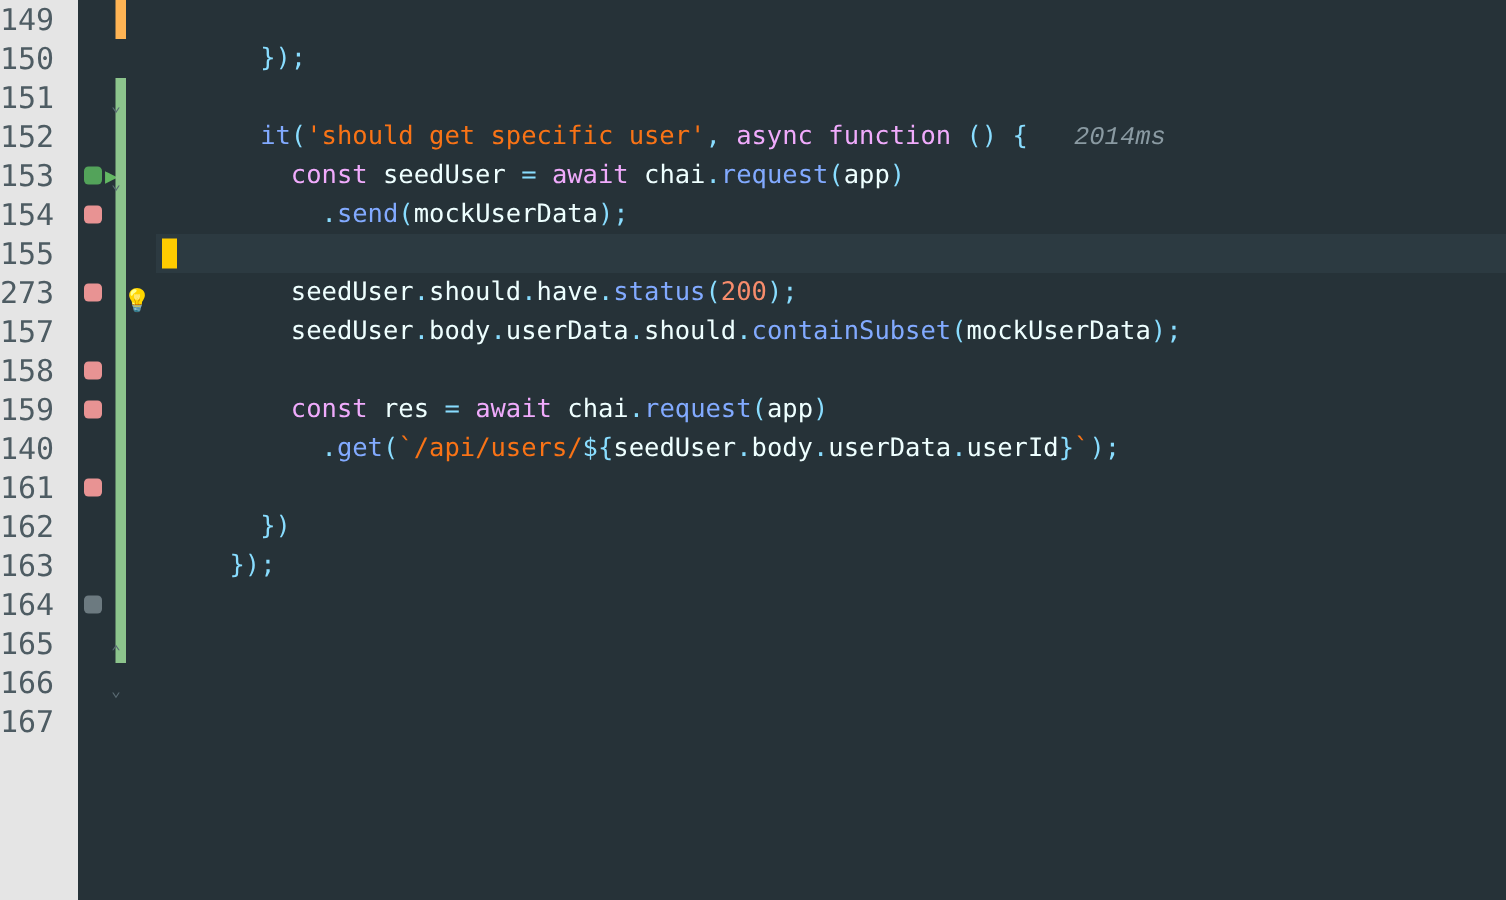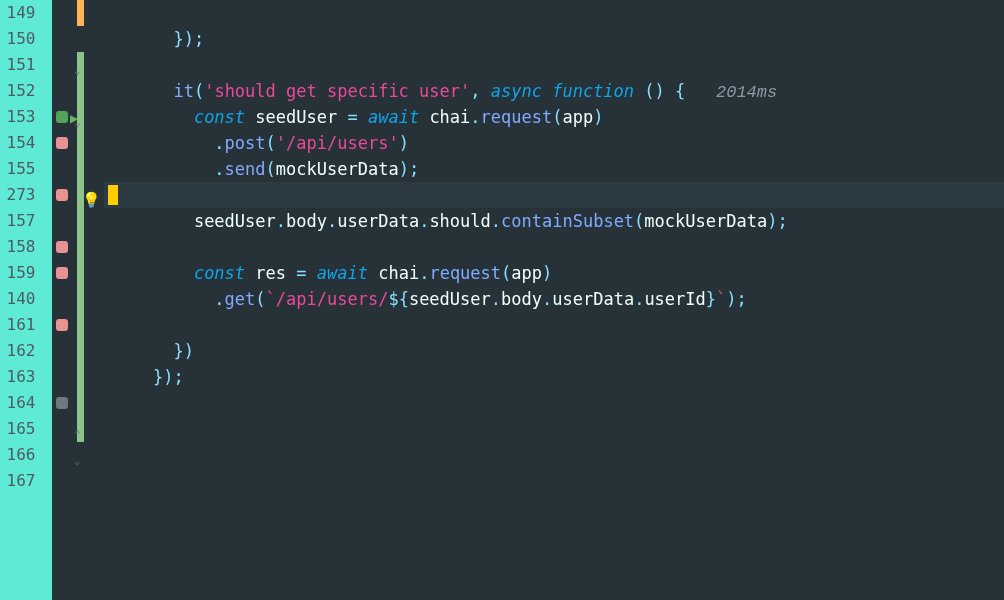--- a/index.html
+++ b/index.html
@@ -11,27 +11,27 @@
       color: #eeffff;
       overflow: hidden;
       width: 1004px;
       height: 600px;
     }
     .editor {
       display: flex;
       height: 100%;
     }
     .gutter {
-      background: #5eead4;
+      background: #e5e5e5;
       width: 52px;
-      text-align: center;
+      text-align: left;
       padding-right: 10px;
       color: #4e5c63;
       user-select: none;
-      font-size: 16px;
+      font-size: 20px;
     }
     .gutter .ln { height: 26px; }
     .marker-col {
       width: 22px;
       position: relative;
     }
     .marker {
       position: absolute;
       width: 12px;
       height: 12px;
@@ -78,22 +78,22 @@
       height: 26px;
       white-space: pre;
       padding-left: 8px;
     }
     .line.highlighted {
       background: #2c3a41;
     }
     .c-comment { color: #546e7a; font-style: italic; }
     .c-punct { color: #89ddff; }
     .c-call { color: #82aaff; }
-    .c-string { color: #ec4899; }
-    .c-keyword { color: #0ea5e9; font-style: italic; }
+    .c-string { color: #f97316; }
+    .c-keyword { color: #f0abfc; }
     .c-ident { color: #eeffff; }
     .c-number { color: #f78c6c; }
     .c-dot { color: #89ddff; }
     .c-gray { color: #8a9aa2; font-style: italic; font-family: Liberation Mono, monospace; }
     .yellow-cursor {
       position: absolute;
       background: #ffcc00;
       width: 10px;
       height: 20px;
       left: 4px;
@@ -159,26 +159,26 @@
 
 
     <div class="line"><span>      </span><span class="c-punct">});</span></div>
 
     <div class="line"></div>
 
     <div class="line"><span>      </span><span class="c-call">it</span><span class="c-punct">(</span><span class="c-string">'should get specific user'</span><span class="c-punct">, </span><span class="c-keyword">async</span><span> </span><span class="c-keyword">function</span><span class="c-punct"> () </span><span class="c-punct">{</span><span>   </span><span class="c-gray">2014ms</span></div>
 
     <div class="line"><span>        </span><span class="c-keyword">const</span><span> </span><span class="c-ident">seedUser</span><span class="c-punct"> = </span><span class="c-keyword">await</span><span> </span><span class="c-ident">chai</span><span class="c-dot">.</span><span class="c-call">request</span><span class="c-punct">(</span><span class="c-ident">app</span><span class="c-punct">)</span></div>
 
-    <div class="line"><span>          </span><span class="c-dot">.</span><span class="c-call">post</span><span class="c-punct">(</span><span class="c-string">'/api/users'</span><span class="c-punct">)</span></div>
 
     <div class="line"><span>          </span><span class="c-dot">.</span><span class="c-call">send</span><span class="c-punct">(</span><span class="c-ident">mockUserData</span><span class="c-punct">)</span><span class="c-punct">;</span></div>
 
     <div class="line highlighted" style="position:relative;"><div class="yellow-cursor"></div></div>
 
+    <div class="line"><span>        </span><span class="c-ident">seedUser</span><span class="c-dot">.</span><span class="c-ident">should</span><span class="c-dot">.</span><span class="c-ident">have</span><span class="c-dot">.</span><span class="c-call">status</span><span class="c-punct">(</span><span class="c-number">200</span><span class="c-punct">)</span><span class="c-punct">;</span></div>
 
     <div class="line"><span>        </span><span class="c-ident">seedUser</span><span class="c-dot">.</span><span class="c-ident">body</span><span class="c-dot">.</span><span class="c-ident">userData</span><span class="c-dot">.</span><span class="c-ident">should</span><span class="c-dot">.</span><span class="c-call">containSubset</span><span class="c-punct">(</span><span class="c-ident">mockUserData</span><span class="c-punct">)</span><span class="c-punct">;</span></div>
 
     <div class="line"></div>
 
     <div class="line"><span>        </span><span class="c-keyword">const</span><span> </span><span class="c-ident">res</span><span class="c-punct"> = </span><span class="c-keyword">await</span><span> </span><span class="c-ident">chai</span><span class="c-dot">.</span><span class="c-call">request</span><span class="c-punct">(</span><span class="c-ident">app</span><span class="c-punct">)</span></div>
 
     <div class="line"><span>          </span><span class="c-dot">.</span><span class="c-call">get</span><span class="c-punct">(</span><span class="c-string">`/api/users/</span><span class="c-punct">${</span><span class="c-ident">seedUser</span><span class="c-dot">.</span><span class="c-ident">body</span><span class="c-dot">.</span><span class="c-ident">userData</span><span class="c-dot">.</span><span class="c-ident">userId</span><span class="c-punct">}</span><span class="c-string">`</span><span class="c-punct">)</span><span class="c-punct">;</span></div>
 
     <div class="line"></div>

